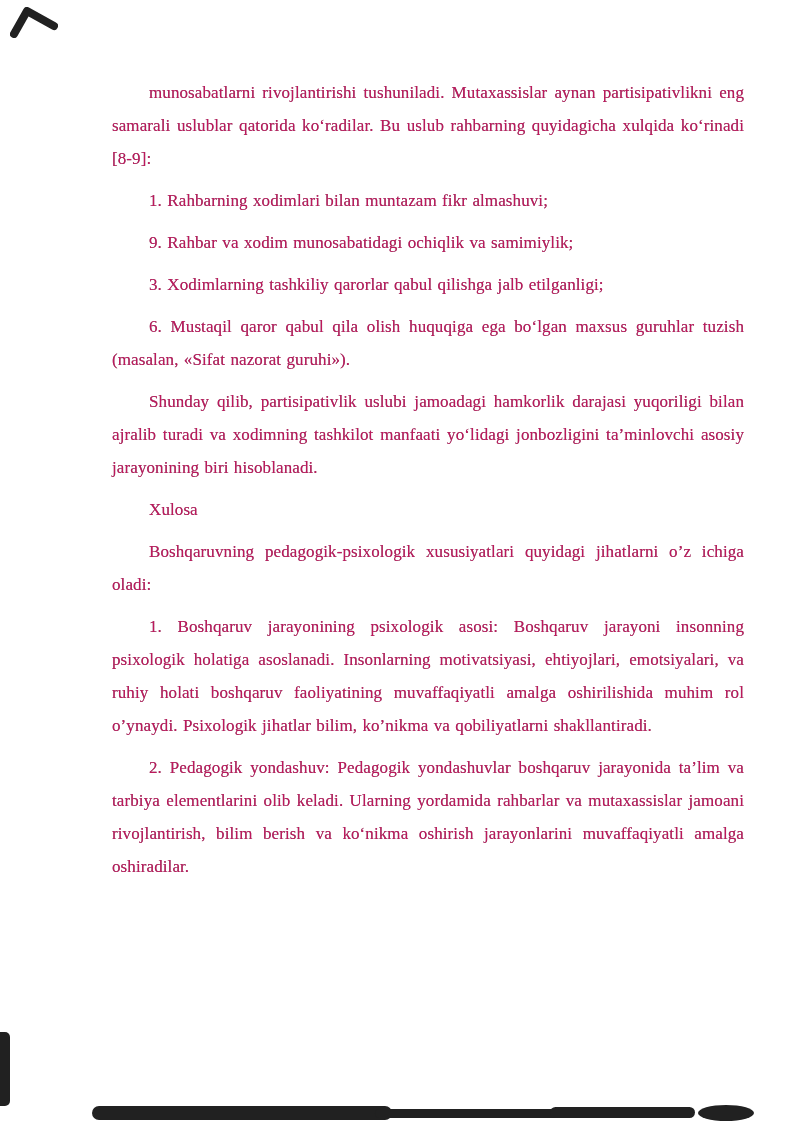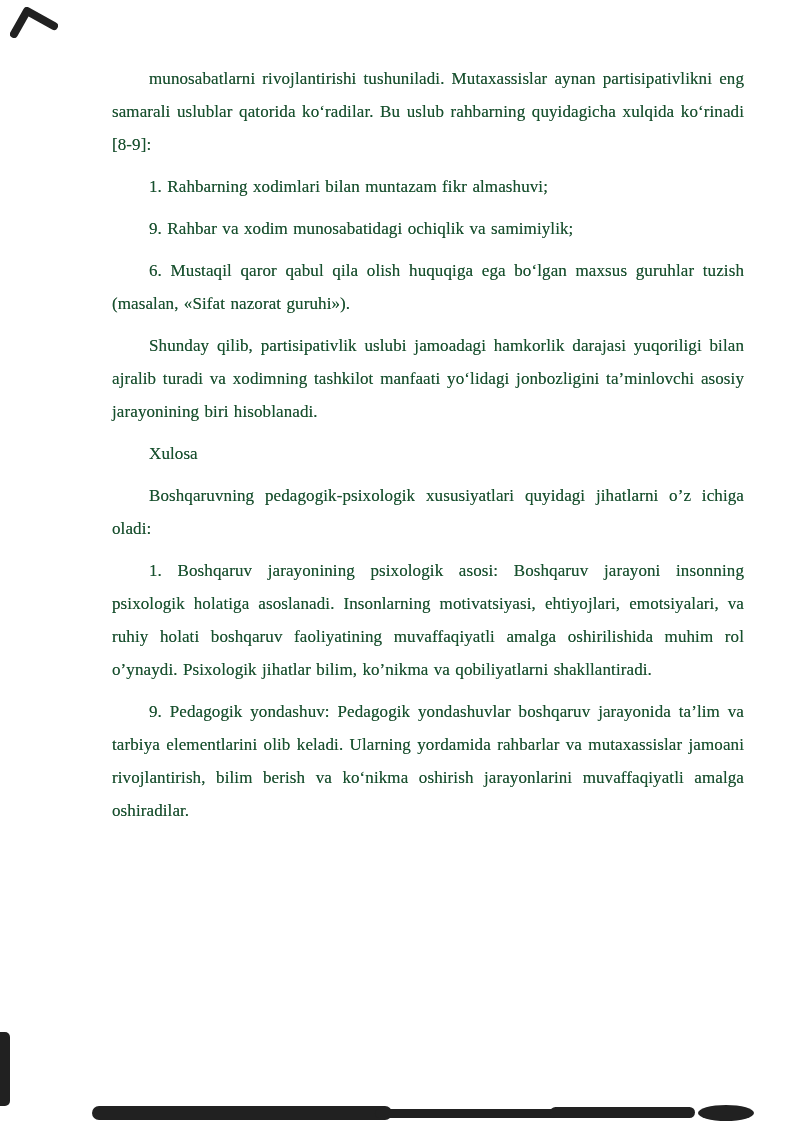--- a/index.html
+++ b/index.html
@@ -15,23 +15,23 @@
     font-family: "Liberation Serif", "DejaVu Serif", serif;
   }
   .page {
     position: absolute;
     inset: 0;
     background: #ffffff;
   }
   .content {
     position: absolute;
     left: 112px;
-    top: 62px;
+    top: 76px;
     width: 632px;
-    color: #14532d;
+    color: #be185d;
   }
   .content p {
     margin: 9px 0 0 0;
     font-size: 17px;
     line-height: 33px;
     text-align: justify;
     text-indent: 37px;
     letter-spacing: 0.1px;
     word-spacing: 1px;
   }
@@ -88,20 +88,21 @@
     <rect x="2" y="8" width="300" height="14" rx="7" fill="#161616"></rect>
     <rect x="285" y="11" width="185" height="9" rx="4.5" fill="#161616"></rect>
     <rect x="460" y="9" width="145" height="11" rx="5.5" fill="#161616"></rect>
     <ellipse cx="636" cy="15" rx="28" ry="8" fill="#161616"></ellipse>
   </svg>
 
   <section class="content" id="content">
       <p class="body">munosabatlarni rivojlantirishi tushuniladi. Mutaxassislar aynan partisipativlikni eng samarali uslublar qatorida ko‘radilar. Bu uslub rahbarning quyidagicha xulqida ko‘rinadi [8-9]:</p>
       <p class="body">1. Rahbarning xodimlari bilan muntazam fikr almashuvi;</p>
       <p class="body">9. Rahbar va xodim munosabatidagi ochiqlik va samimiylik;</p>
+      <p class="body">3. Xodimlarning tashkiliy qarorlar qabul qilishga jalb etilganligi;</p>
       <p class="body">6. Mustaqil qaror qabul qila olish huquqiga ega bo‘lgan maxsus guruhlar tuzish (masalan, «Sifat nazorat guruhi»).</p>
       <p class="body">Shunday qilib, partisipativlik uslubi jamoadagi hamkorlik darajasi yuqoriligi bilan ajralib turadi va xodimning tashkilot manfaati yo‘lidagi jonbozligini ta’minlovchi asosiy jarayonining biri hisoblanadi.</p>
       <p class="heading">Xulosa</p>
       <p class="body">Boshqaruvning pedagogik-psixologik xususiyatlari quyidagi jihatlarni o’z ichiga oladi:</p>
       <p class="body">1. Boshqaruv jarayonining psixologik asosi: Boshqaruv jarayoni insonning psixologik holatiga asoslanadi. Insonlarning motivatsiyasi, ehtiyojlari, emotsiyalari, va ruhiy holati boshqaruv faoliyatining muvaffaqiyatli amalga oshirilishida muhim rol o’ynaydi. Psixologik jihatlar bilim, ko’nikma va qobiliyatlarni shakllantiradi.</p>
-      <p class="body">9. Pedagogik yondashuv: Pedagogik yondashuvlar boshqaruv jarayonida ta’lim va tarbiya elementlarini olib keladi. Ularning yordamida rahbarlar va mutaxassislar jamoani rivojlantirish, bilim berish va ko‘nikma oshirish jarayonlarini muvaffaqiyatli amalga oshiradilar.</p>
+      <p class="body">2. Pedagogik yondashuv: Pedagogik yondashuvlar boshqaruv jarayonida ta’lim va tarbiya elementlarini olib keladi. Ularning yordamida rahbarlar va mutaxassislar jamoani rivojlantirish, bilim berish va ko‘nikma oshirish jarayonlarini muvaffaqiyatli amalga oshiradilar.</p>
     </section>
 </div>
 
 </body></html>

